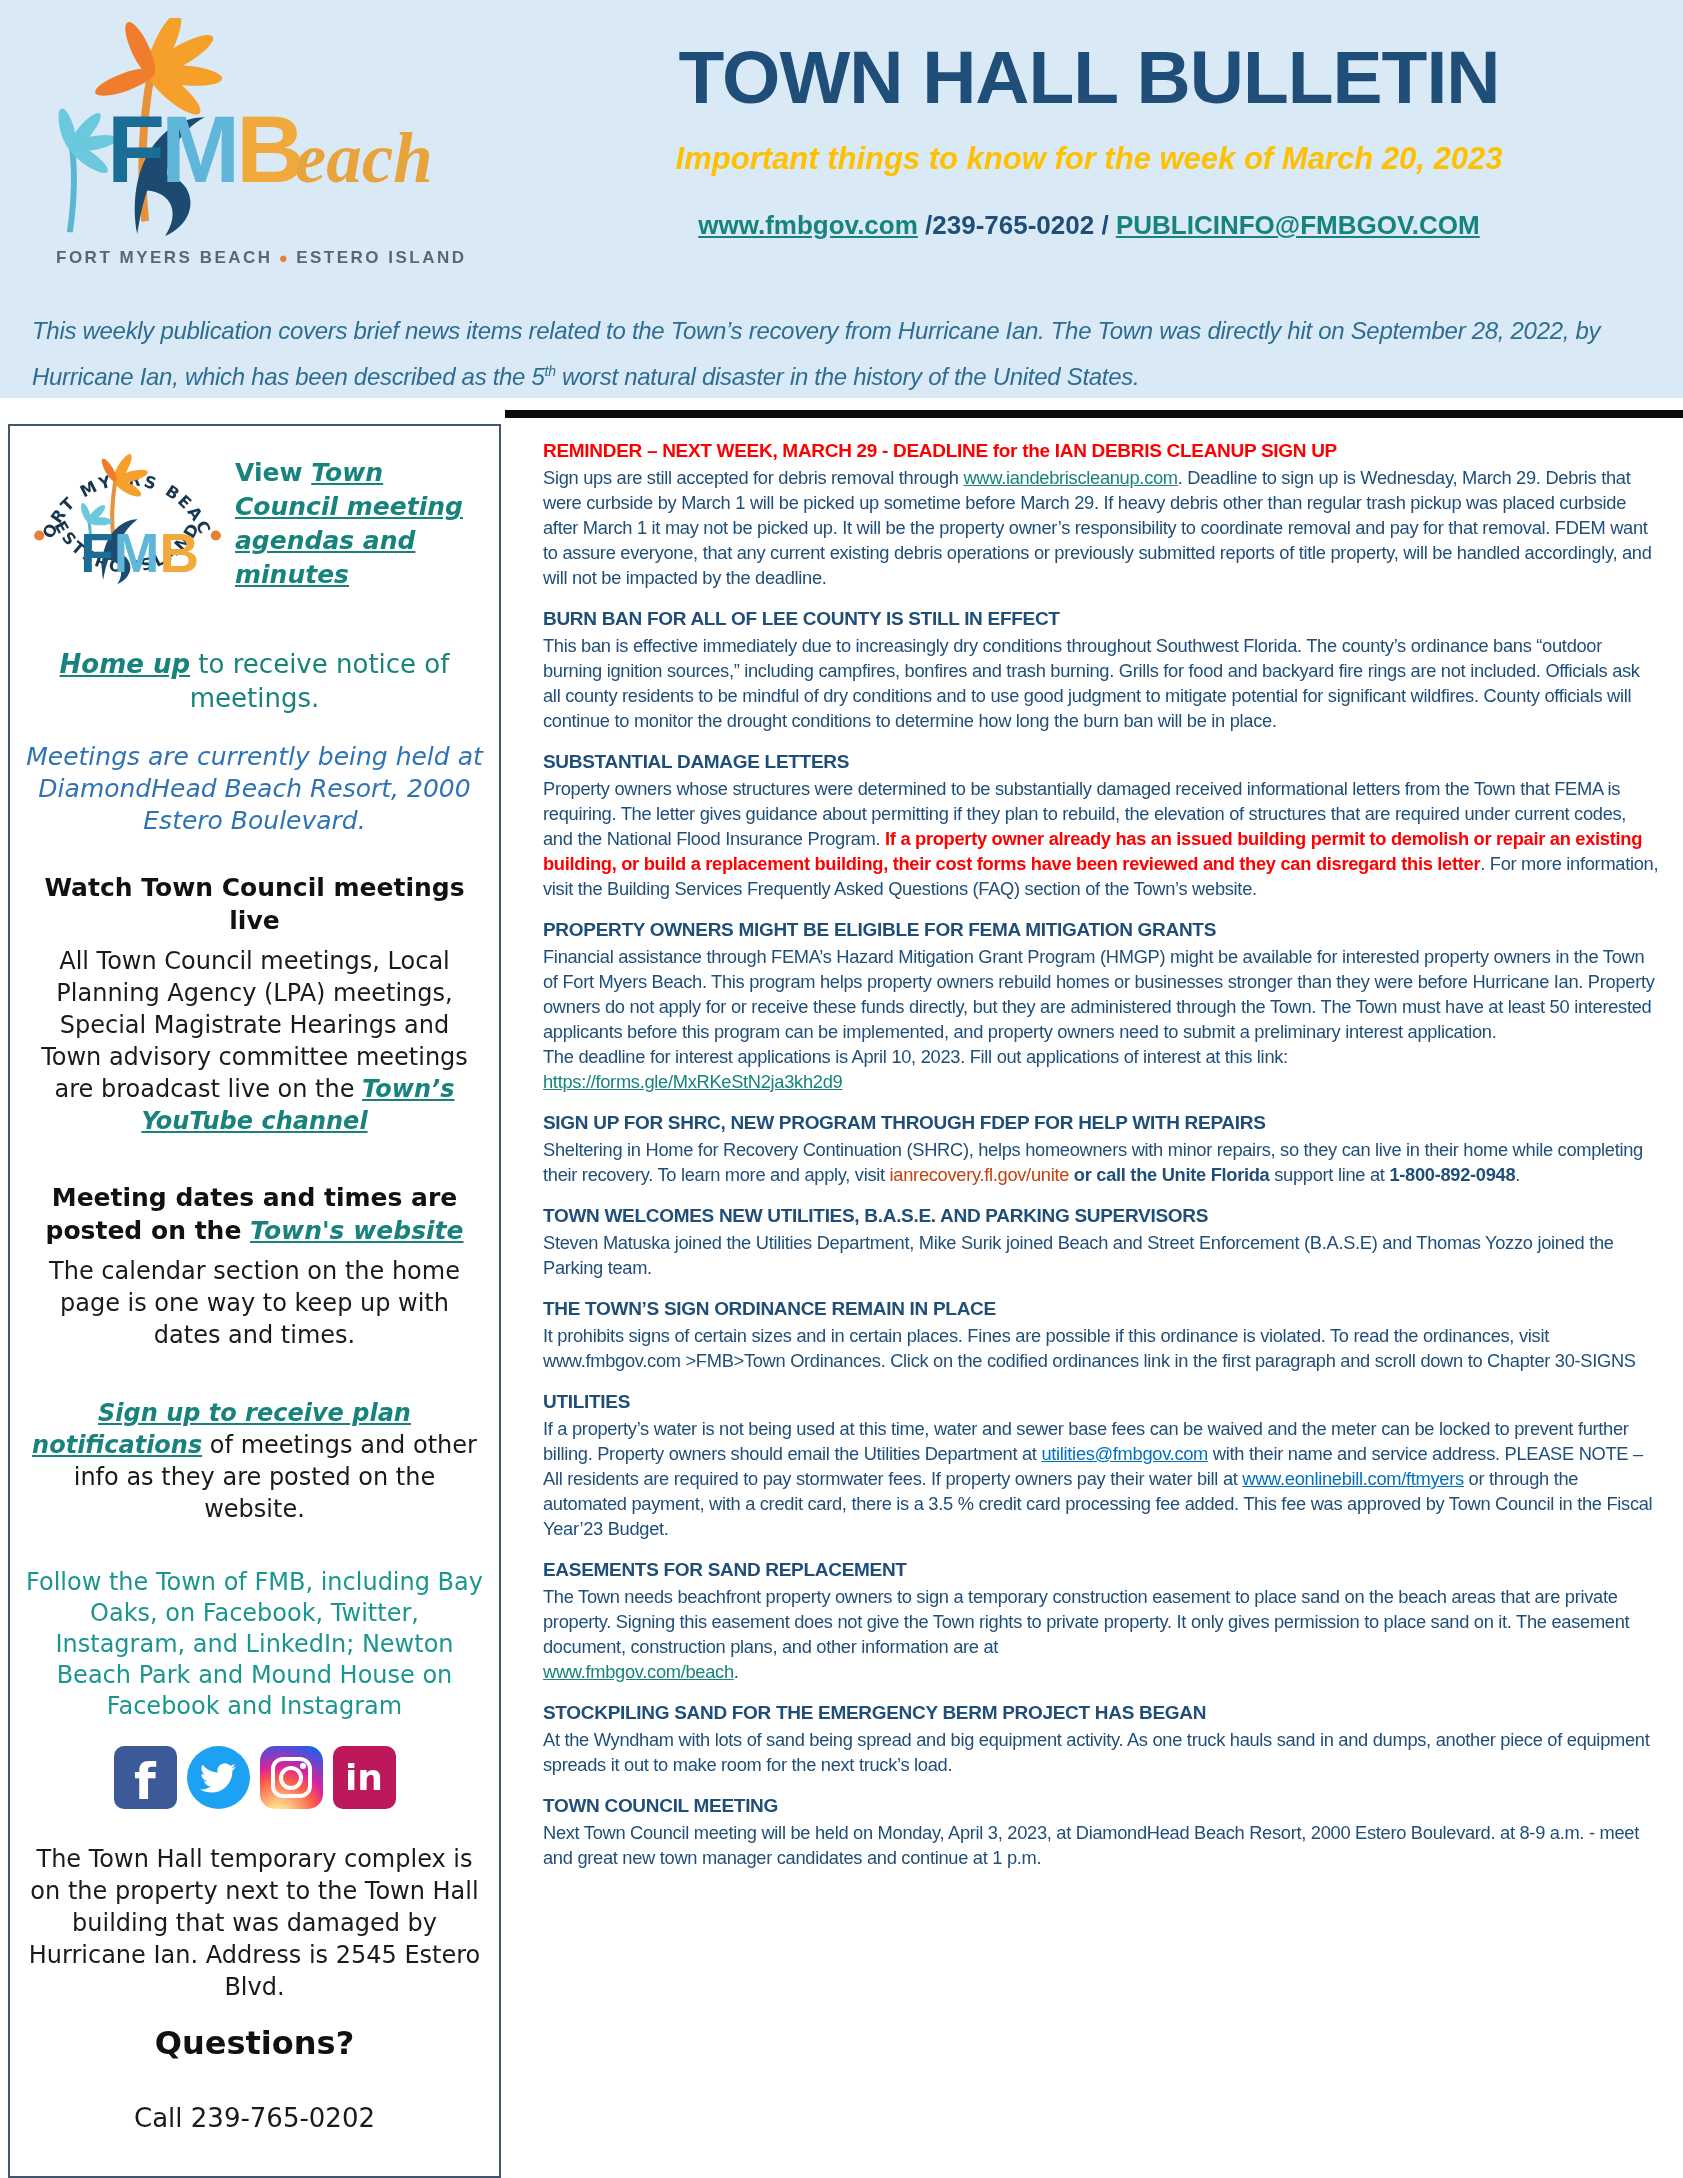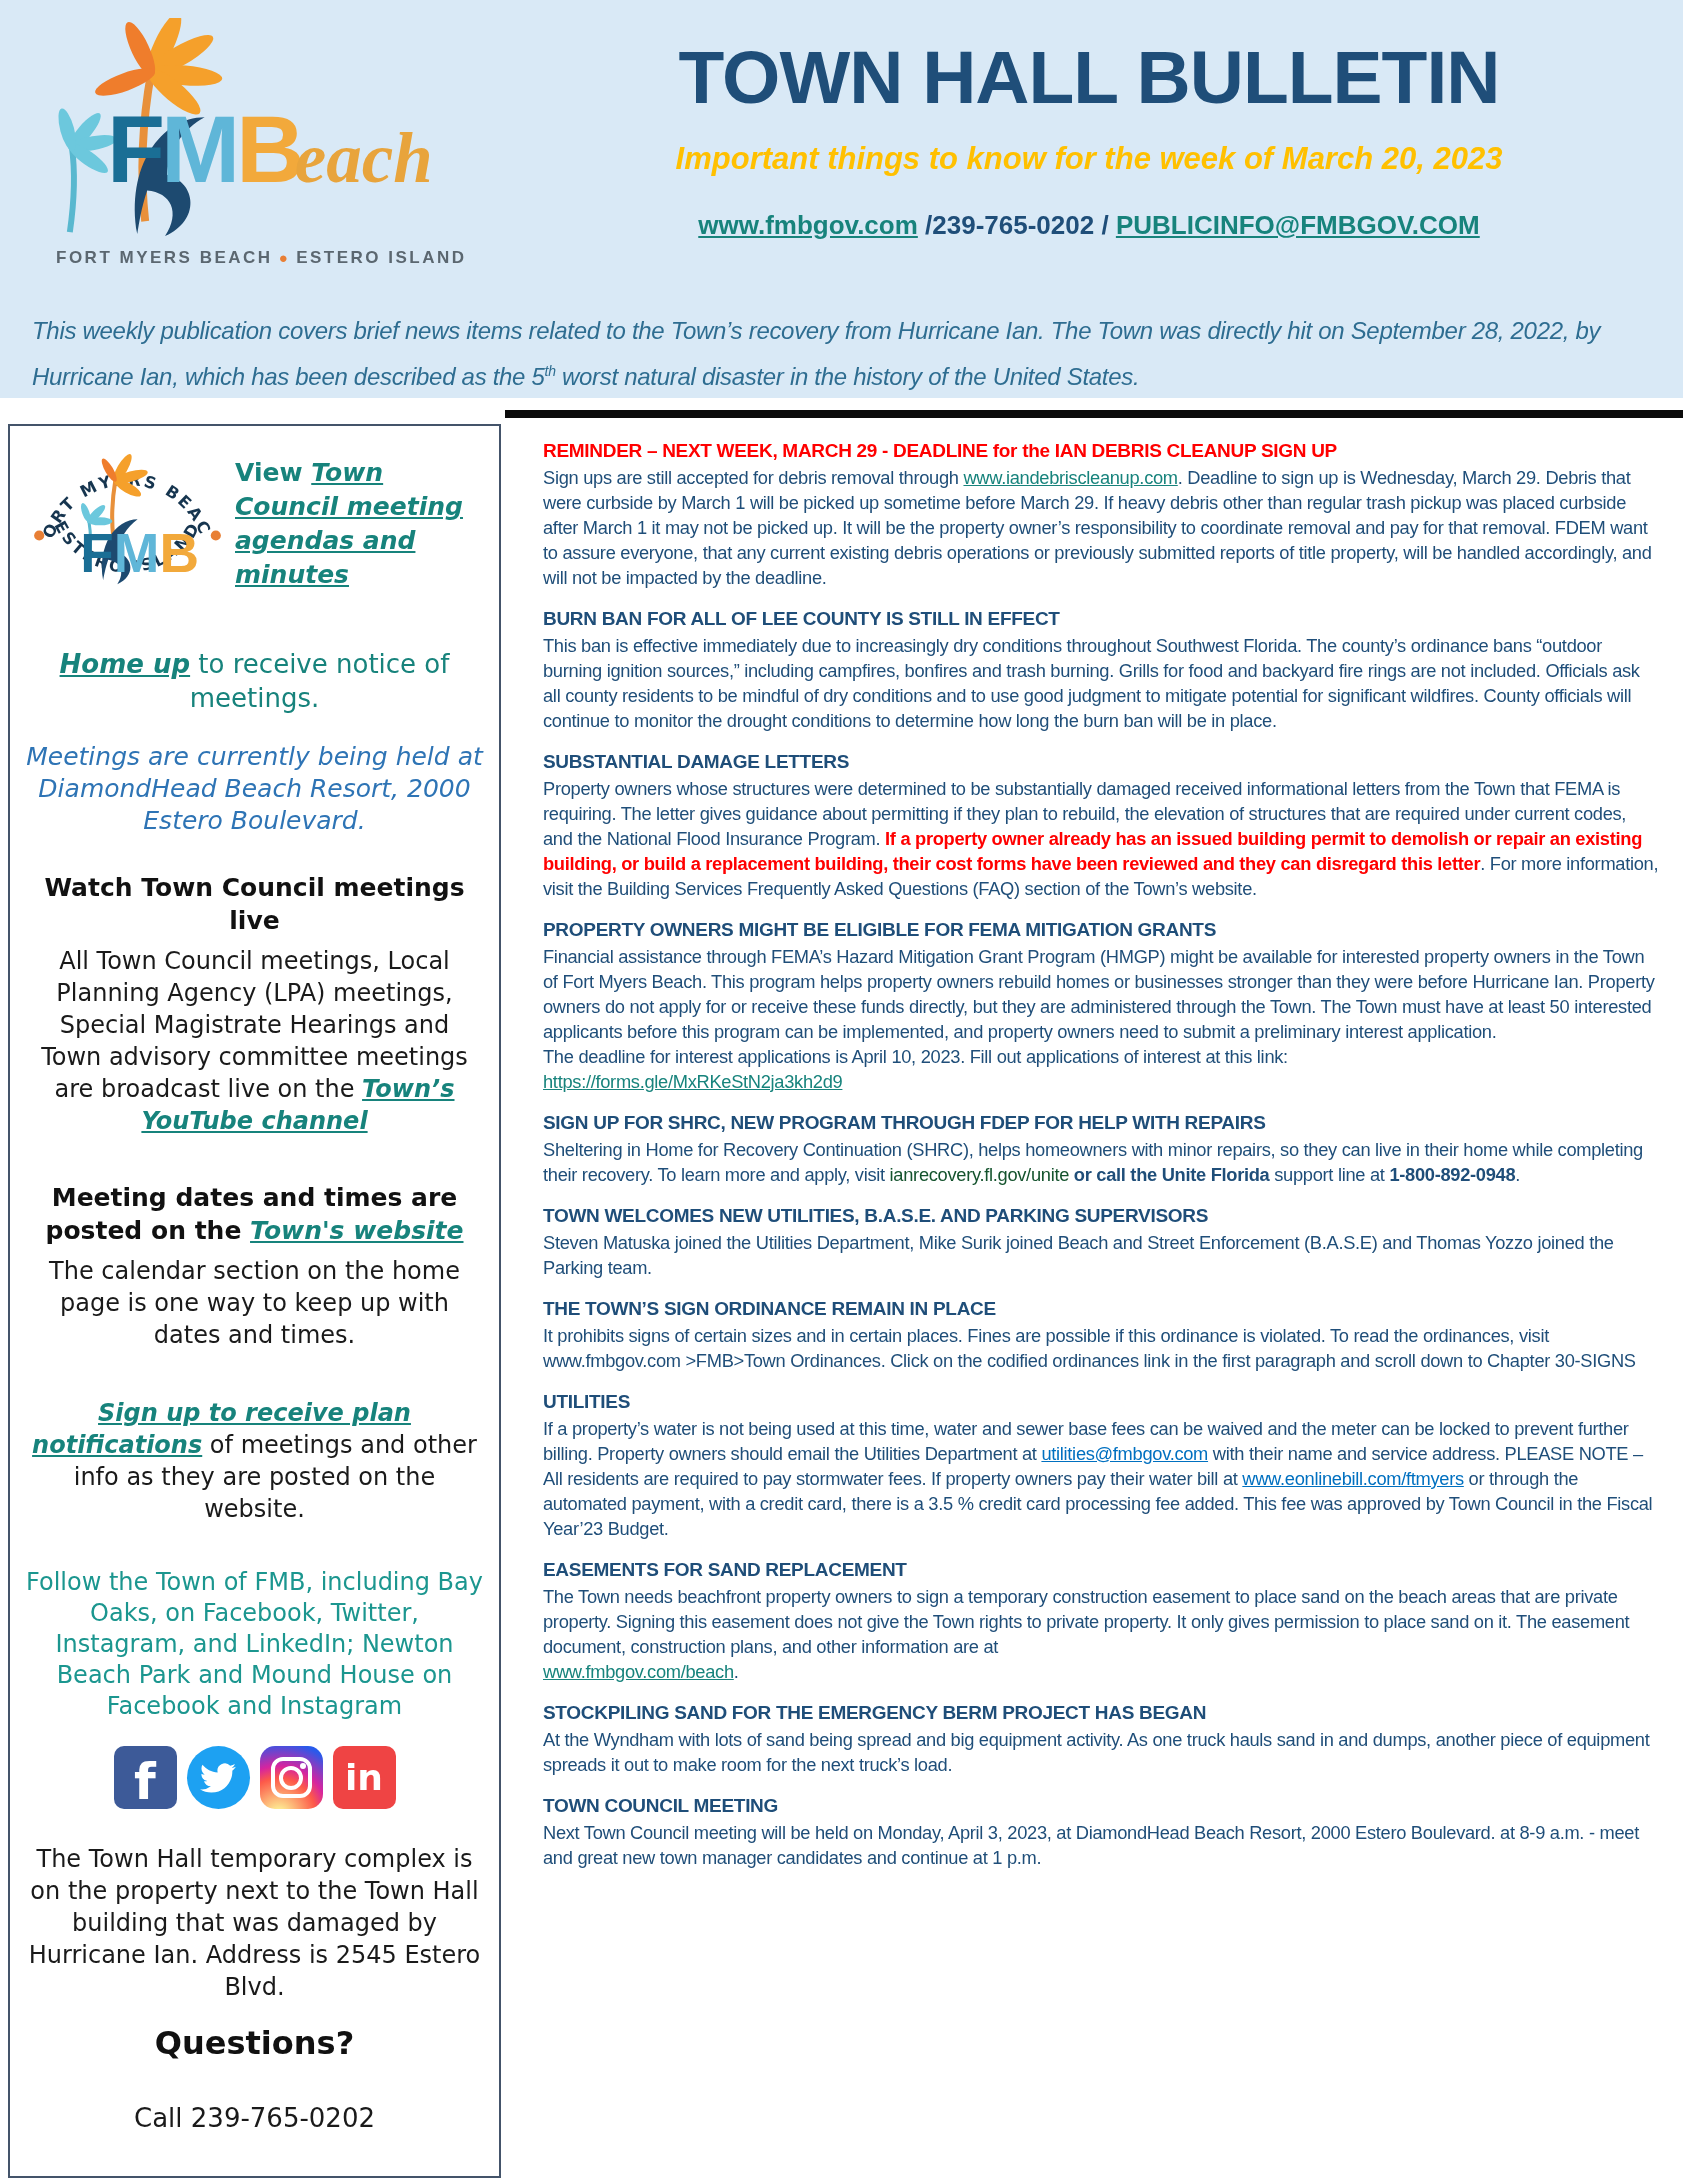--- a/index.html
+++ b/index.html
@@ -55,36 +55,36 @@
   .icon{width:63px;height:63px;position:relative;}
   .fb{background:#3d5a98;border-radius:10px;display:flex;align-items:flex-end;justify-content:center;
       color:#fff;font-weight:bold;font-size:50px;line-height:53px;overflow:hidden;}
   .tw{background:#1da1f2;border-radius:50%;display:flex;align-items:center;justify-content:center;}
   .ig{background:radial-gradient(circle at 30% 110%,#fdf497 0%,#fdf497 5%,#fd5949 45%,#d6249f 60%,#285aeb 90%);
       border-radius:15px;}
   .ig-frame{position:absolute;left:11px;top:11px;right:11px;bottom:11px;border:4px solid #fff;border-radius:12px;}
   .ig-lens{position:absolute;left:50%;top:50%;width:16px;height:16px;margin:-12px 0 0 -12px;
            border:4px solid #fff;border-radius:50%;}
   .ig-dot{position:absolute;right:2px;top:2px;width:6px;height:6px;background:#fff;border-radius:50%;}
-  .li{background:#ef4444;border-radius:10px;display:flex;align-items:center;justify-content:center;
+  .li{background:#be185d;border-radius:10px;display:flex;align-items:center;justify-content:center;
       color:#fff;font-weight:bold;font-size:36px;}
   .sb-townhall{margin-top:34px;}
   .sb-questions{margin-top:24px;font-size:32px;font-weight:bold;color:#111;}
   .sb-phone{margin-top:16px;font-size:26px;}
 
   
   .main{position:absolute;left:543px;top:432px;width:1117px;color:#1f4e79;
         font-size:18.3px;line-height:25px;letter-spacing:-0.3px;}
   .main h3{margin:16px 0 2px 0;font-size:19px;font-weight:bold;color:#1f4e79;letter-spacing:-0.3px;}
   .main h3.first{margin-top:6px;}
   .main h3.red{color:#ff0000;}
   .main p{margin:0;}
   .red-b{color:#ff0000;font-weight:bold;}
   .blue-link{color:#0070c0;text-decoration:underline;cursor:pointer;}
-  .blue-plain{color:#14532d;cursor:pointer;}
+  .blue-plain{color:#c2410c;cursor:pointer;}
 </style>
 </head>
 <body>
 
 <div class="page">
 
   <div class="band"></div>
 
   <div class="header-logo">
     <svg class="hl-palms" width="248" height="228" viewBox="0 0 250 230">

